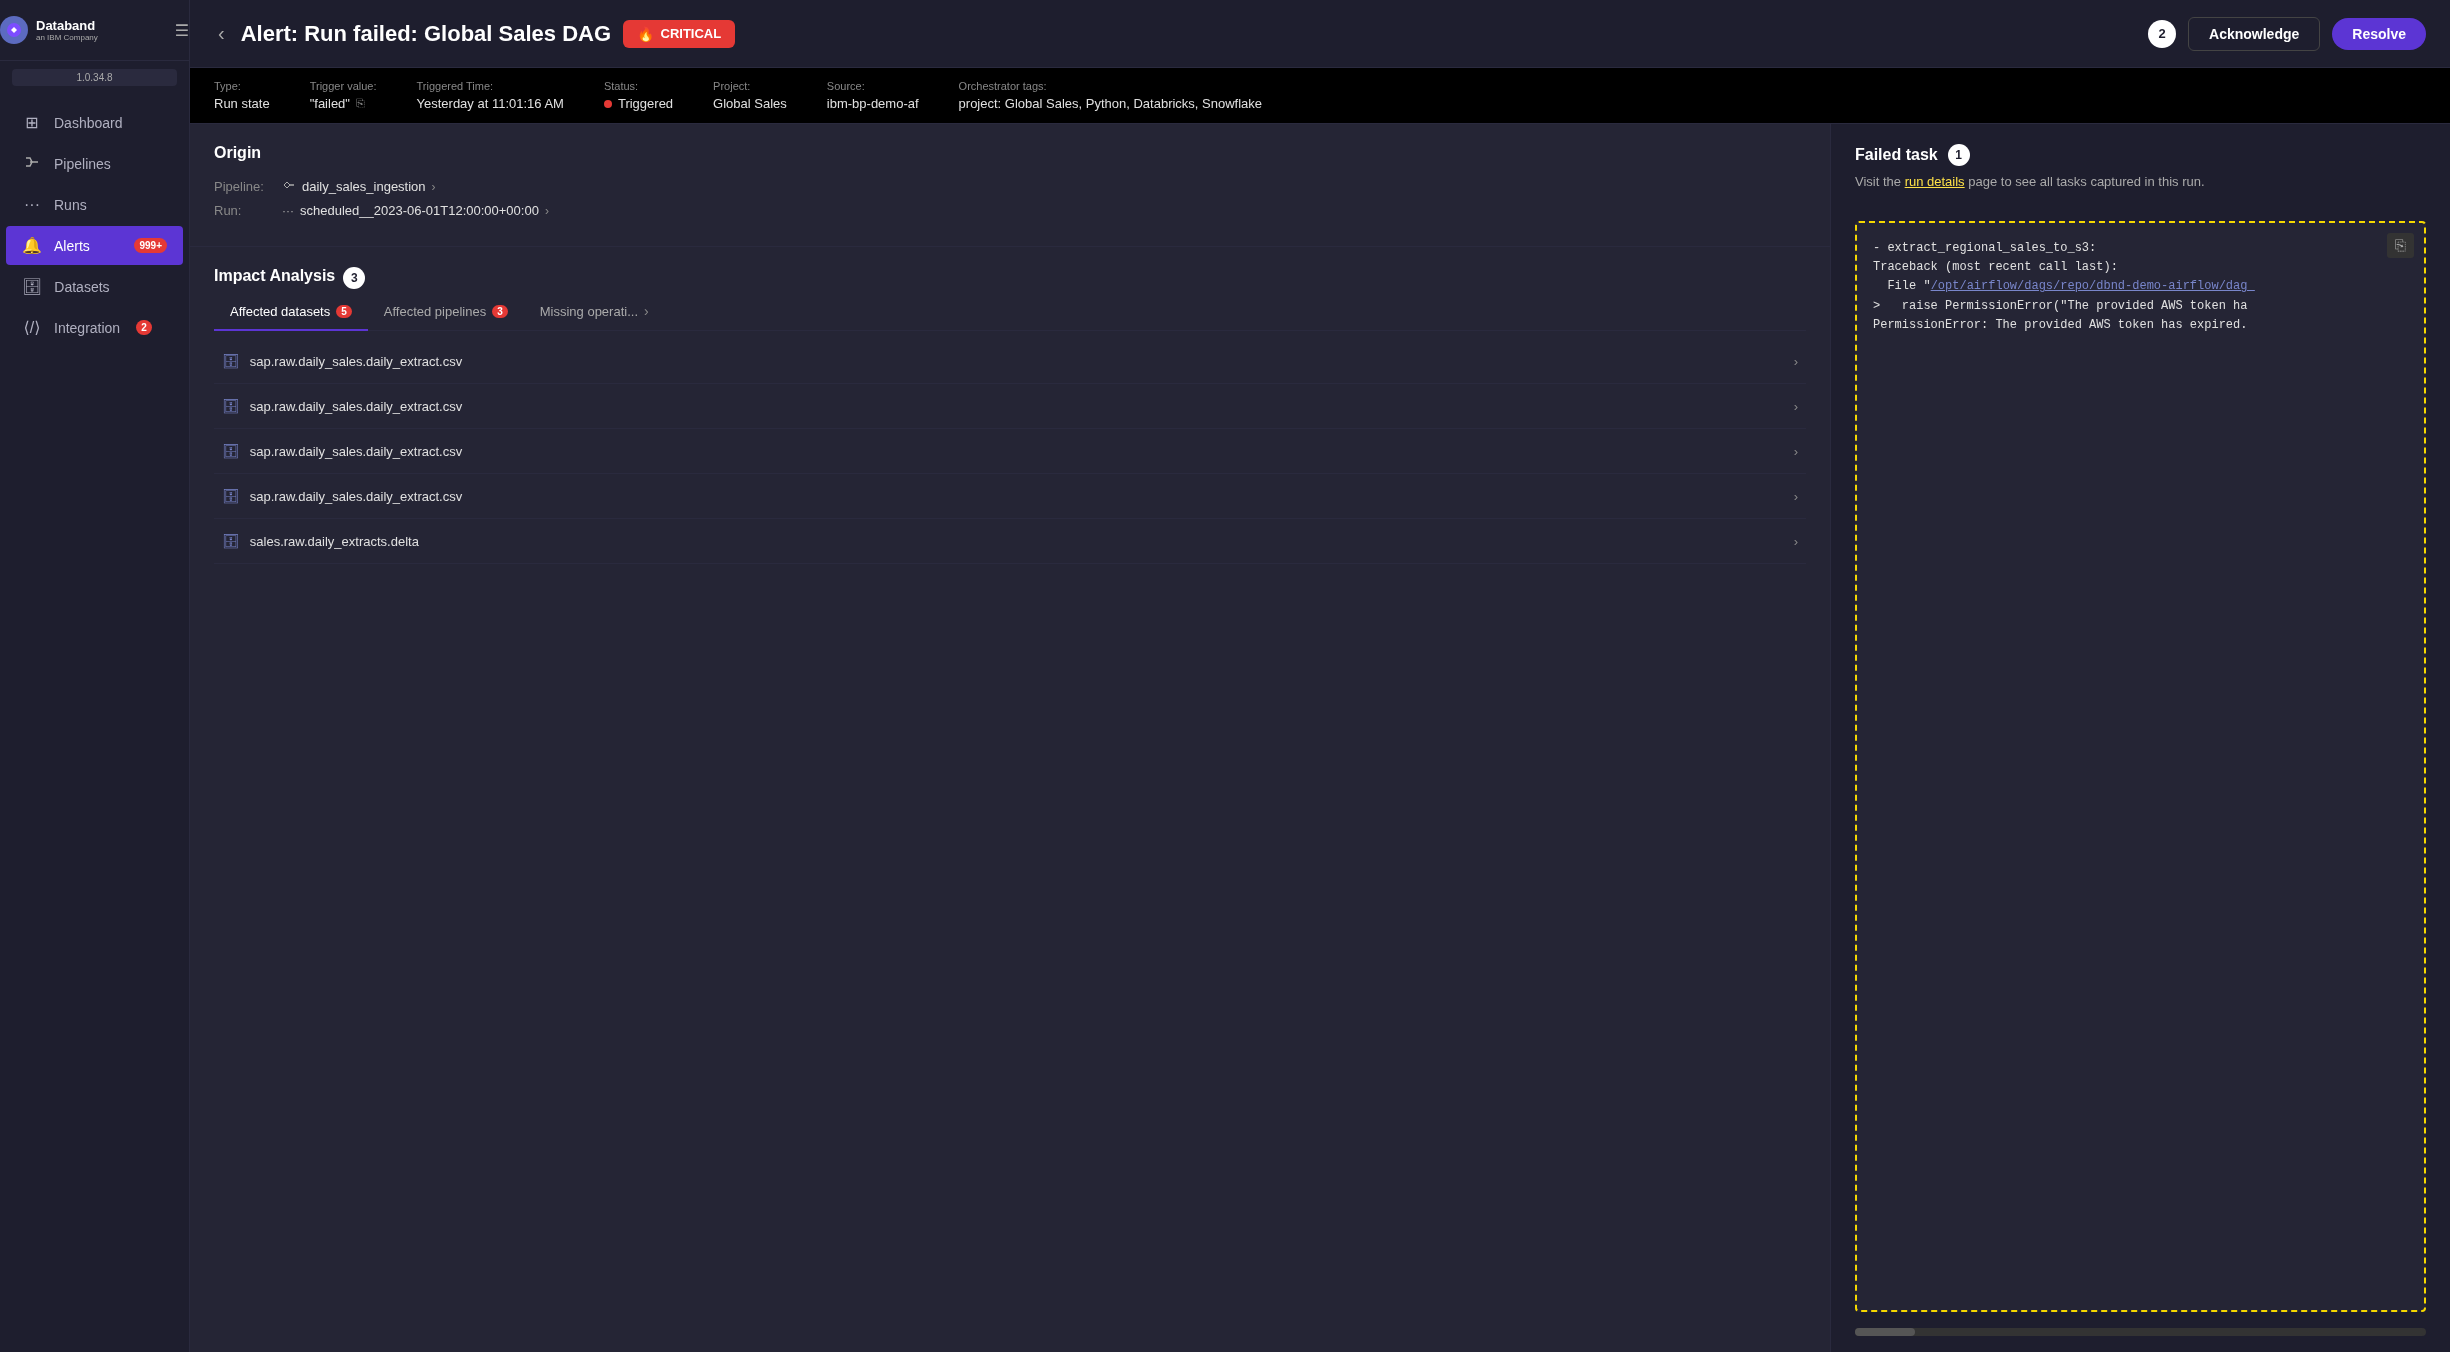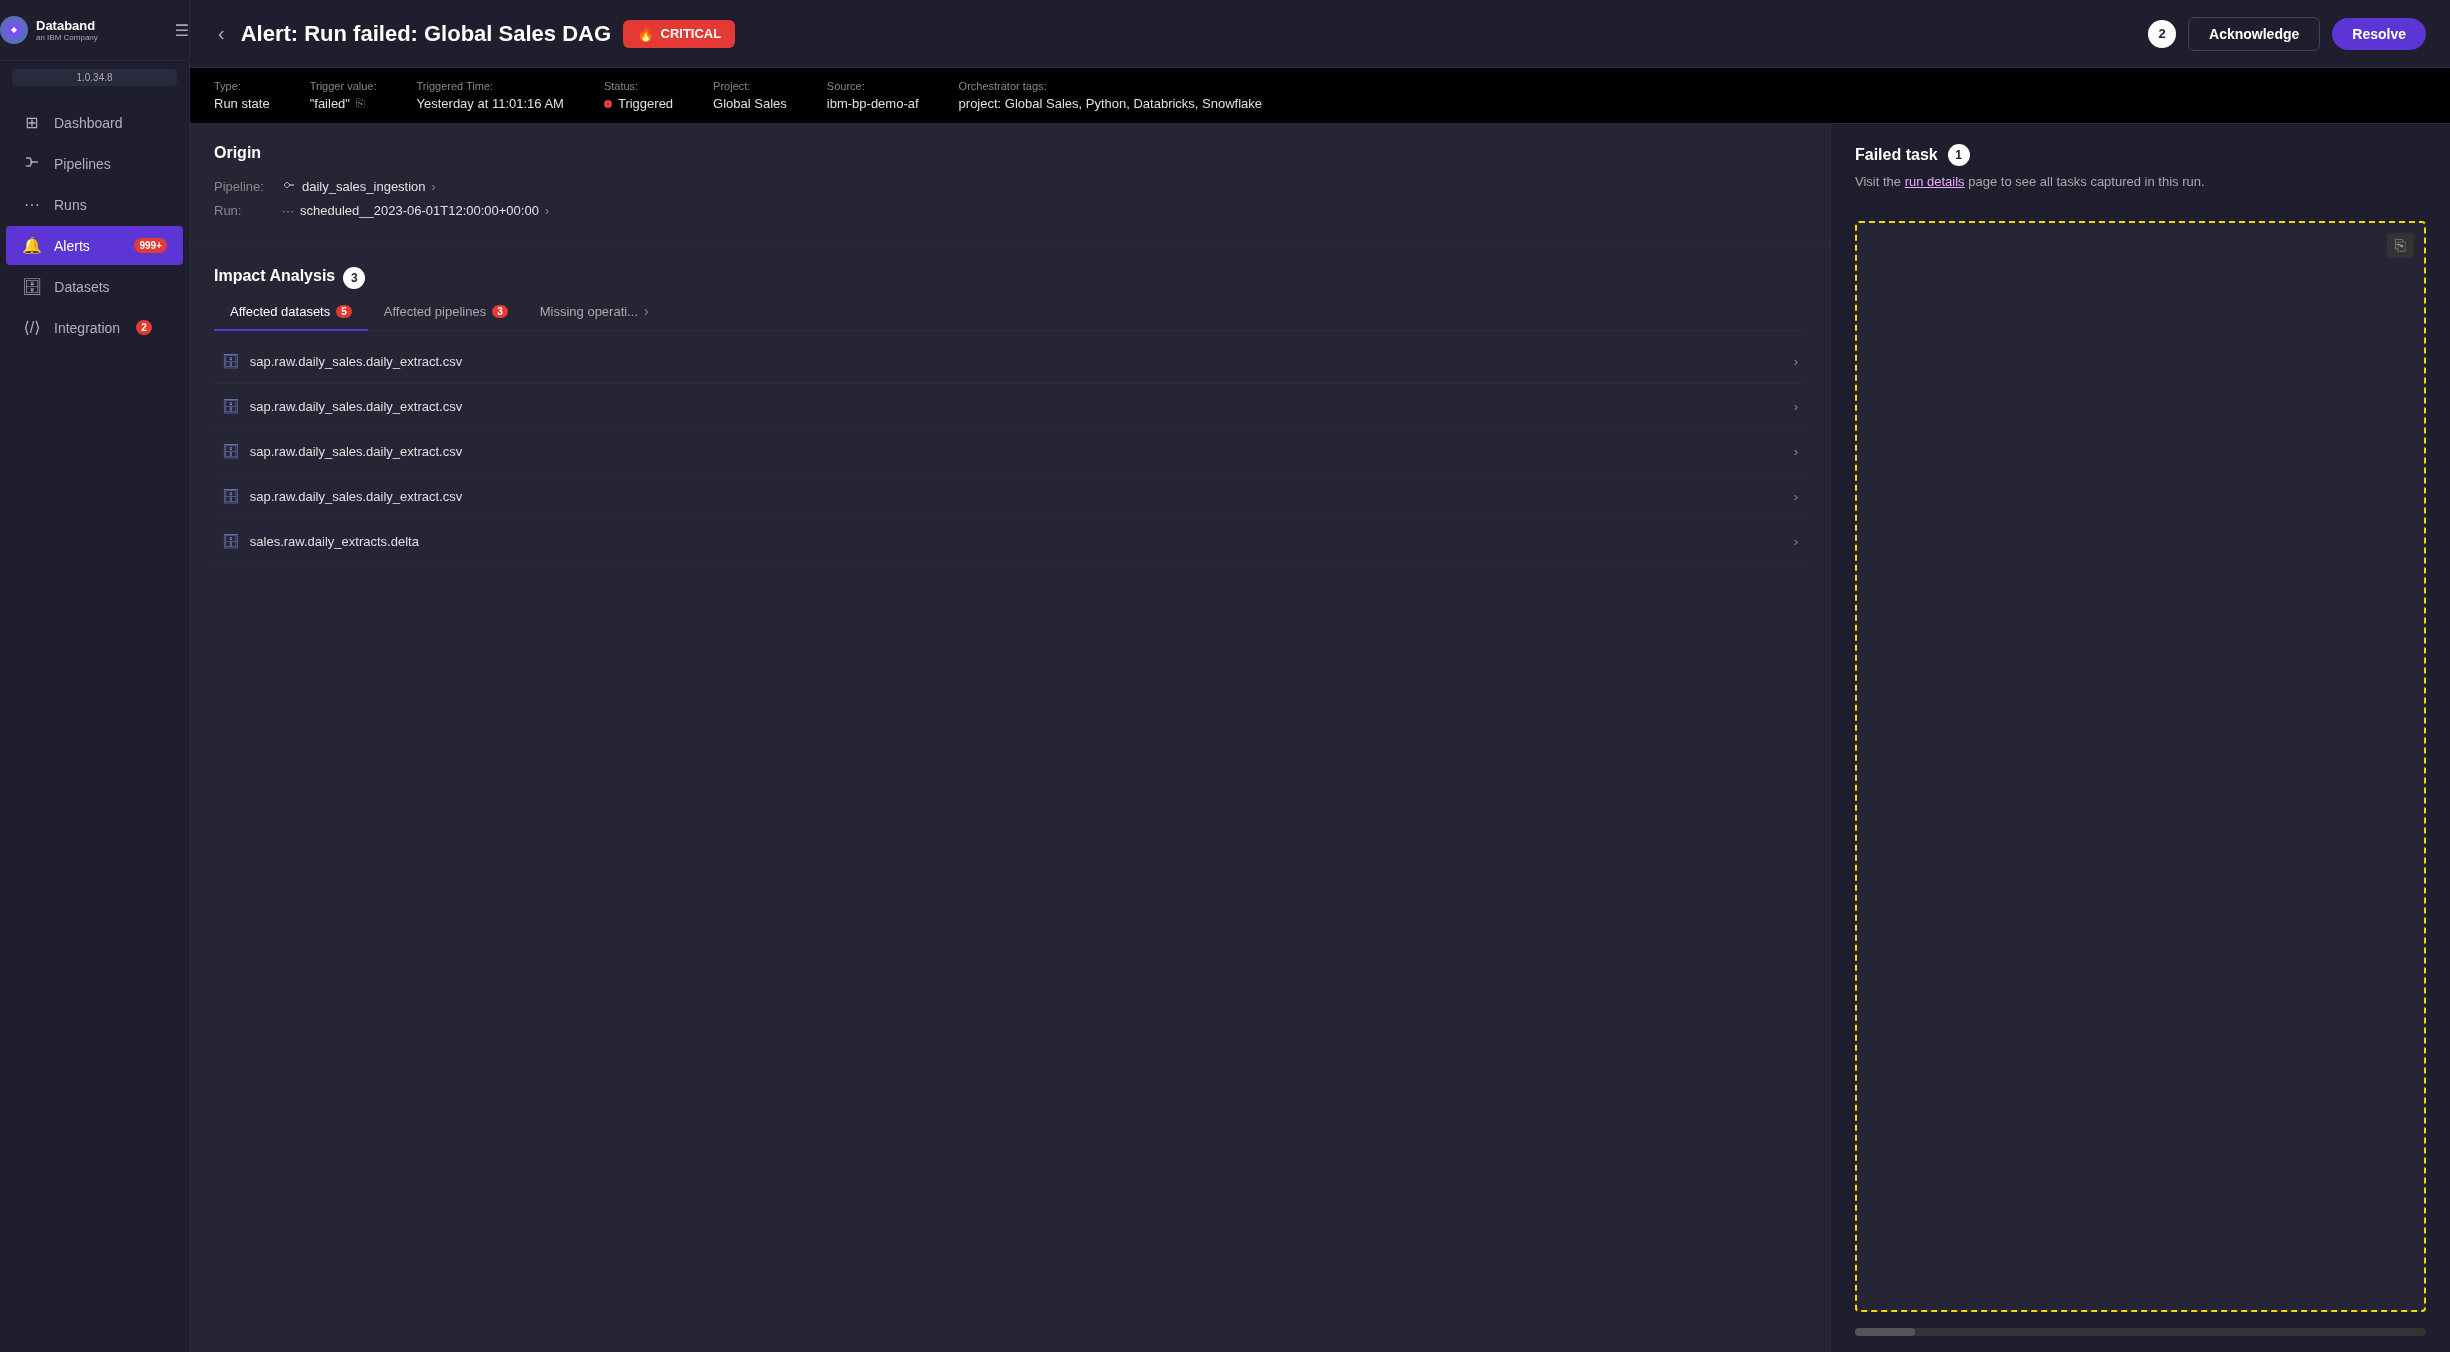--- a/index.html
+++ b/index.html
@@ -259,21 +259,21 @@
       overflow: hidden;
     }
     .failed-task-header {
       display: flex;
       align-items: center;
       gap: 10px;
       padding: 20px 24px 8px;
     }
     .failed-task-title { font-size: 16px; font-weight: 700; color: #fff; }
     .visit-text { font-size: 13px; color: #aaa; padding: 0 24px 16px; }
-    .run-details-link { color: #f0abfc; cursor: pointer; text-decoration: underline; }
+    .run-details-link { color: #fde047; cursor: pointer; text-decoration: underline; }
     .error-tabs { display: flex; border-bottom: 1px solid #2a2a3e; padding: 0 24px; }
     .error-tab {
       padding: 10px 12px;
       cursor: pointer;
       font-size: 13px;
       color: #aaa;
       border-bottom: 2px solid transparent;
       margin-bottom: -1px;
     }
     .error-tab.active { color: #fff; border-bottom-color: #5c35d4; }
@@ -526,20 +526,25 @@
         <span class="failed-task-title">Failed task</span>
         <span class="num-circle">1</span>
       </div>
       <p class="visit-text">
         <span>Visit the</span>
         <span class="run-details-link">run details</span>
         <span>page to see all tasks captured in this run.</span>
       </p>
       <div class="error-content">
         <button class="copy-btn">⎘</button>
+        <div class="error-text">- extract_regional_sales_to_s3:
+Traceback (most recent call last):
+  File "<span class="error-link">/opt/airflow/dags/repo/dbnd-demo-airflow/dag_</span>
+&gt;   raise PermissionError("The provided AWS token ha
+PermissionError: The provided AWS token has expired.</div>
       </div>
       <div class="scrollbar-area">
         <div class="scrollbar-thumb"></div>
       </div>
     </div>
 
   </div>
 </div>
 
 </body></html>

